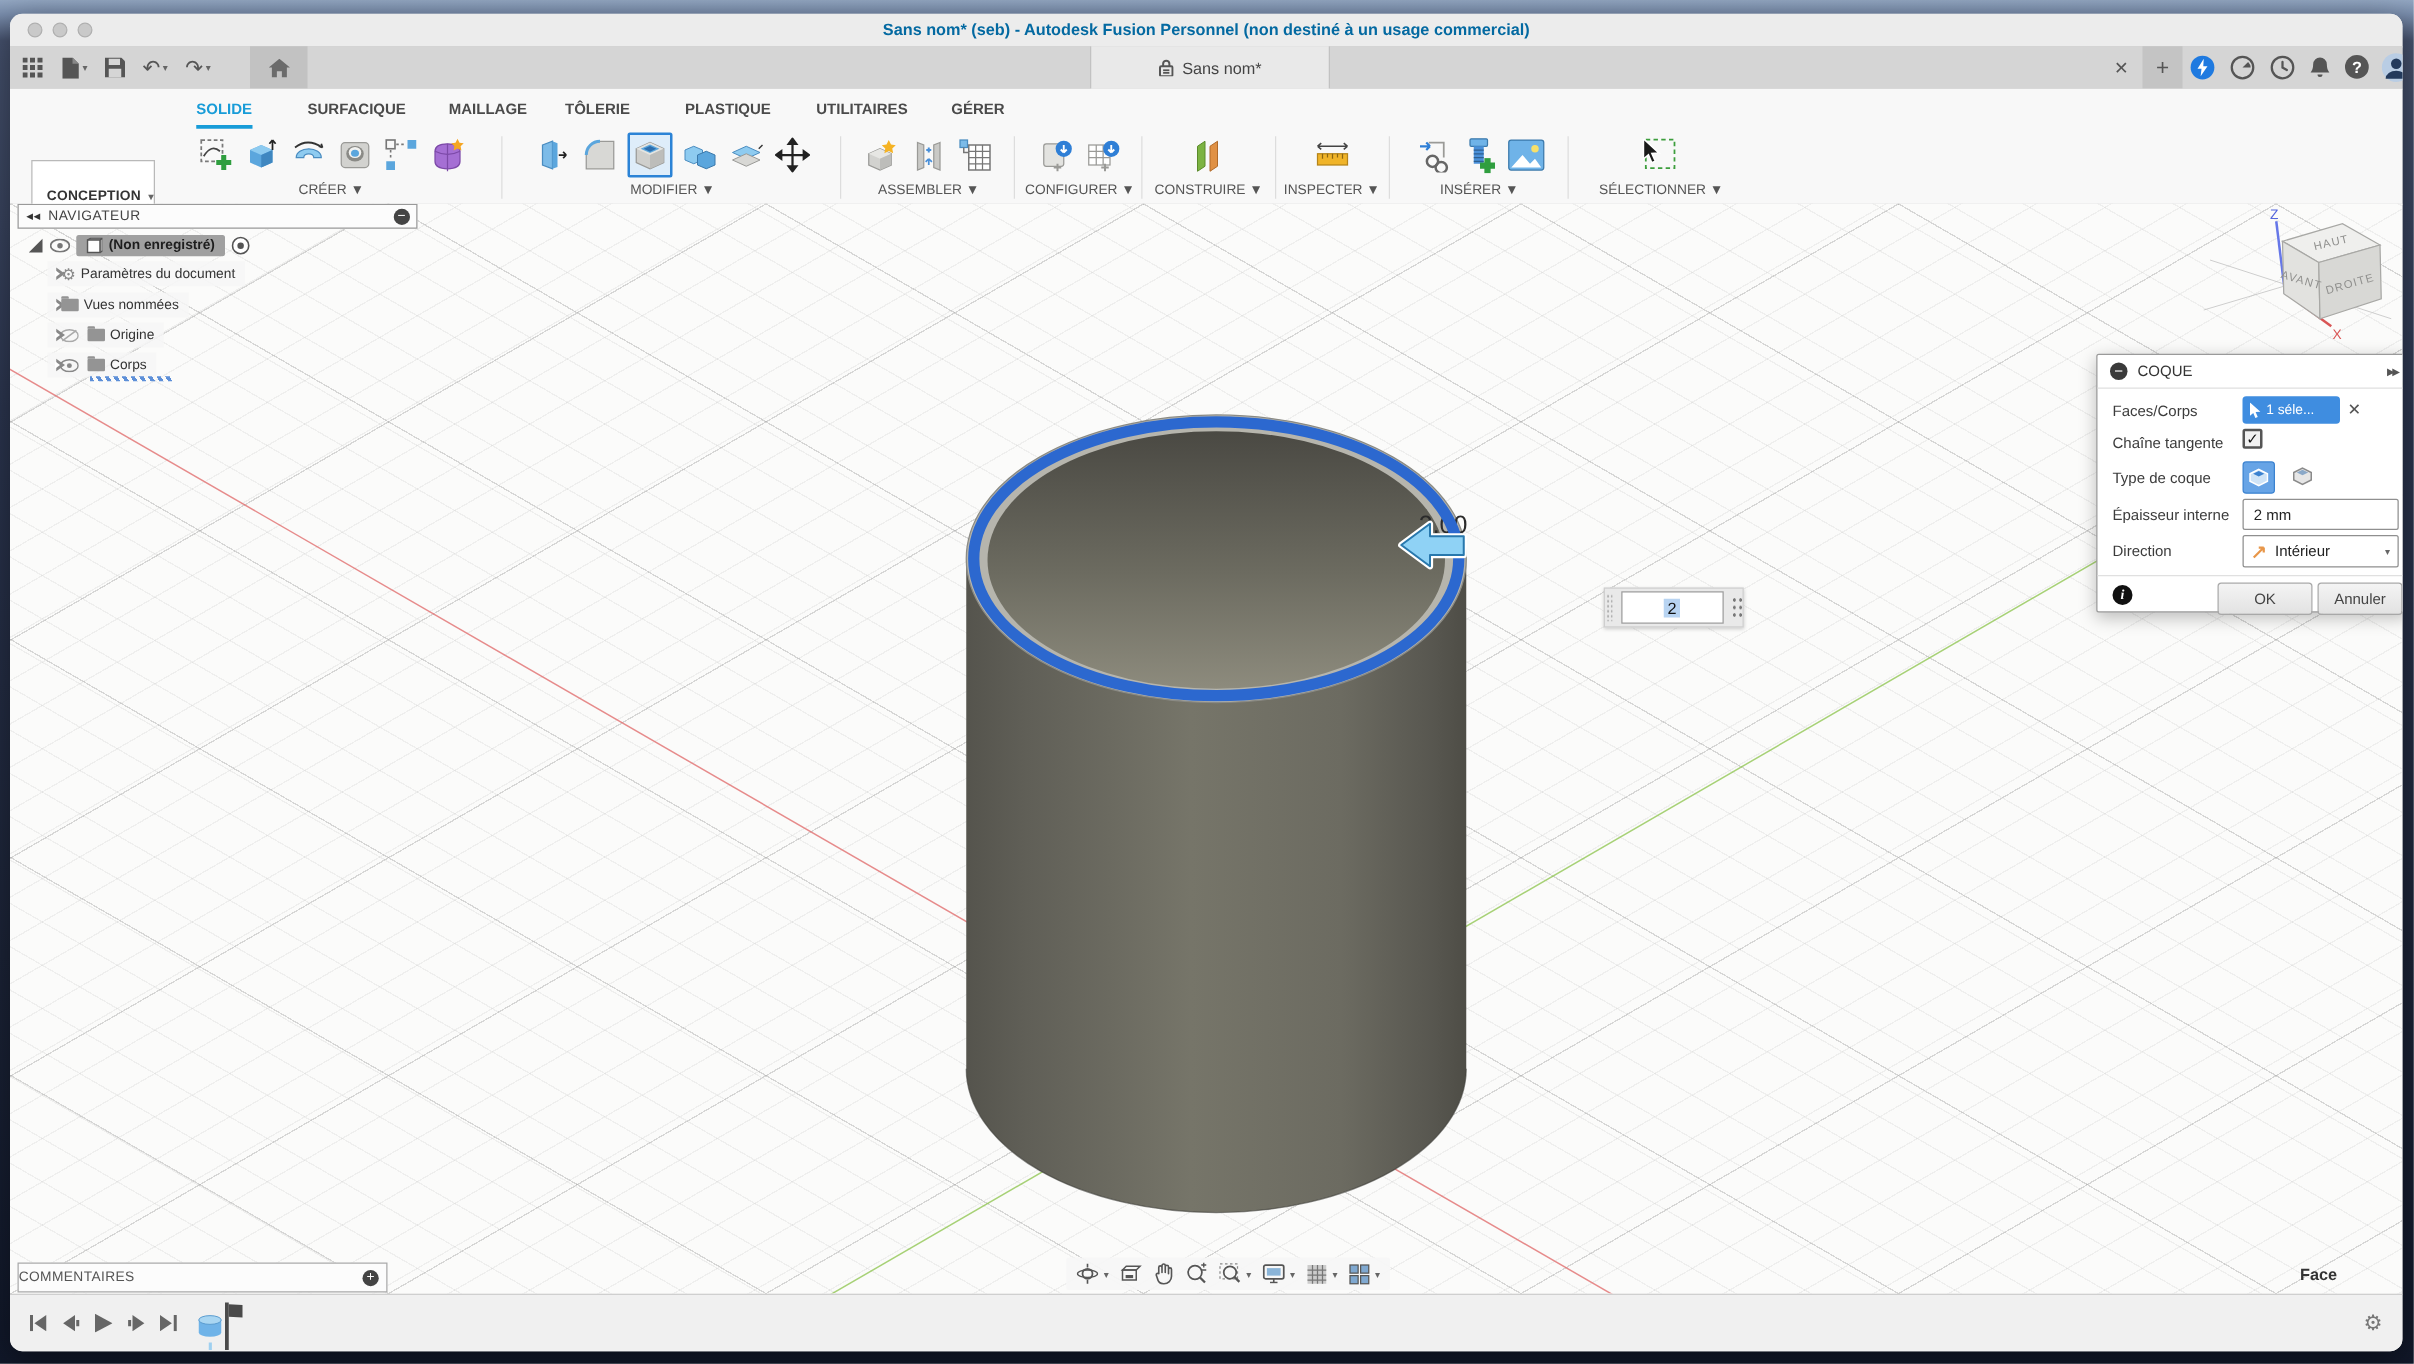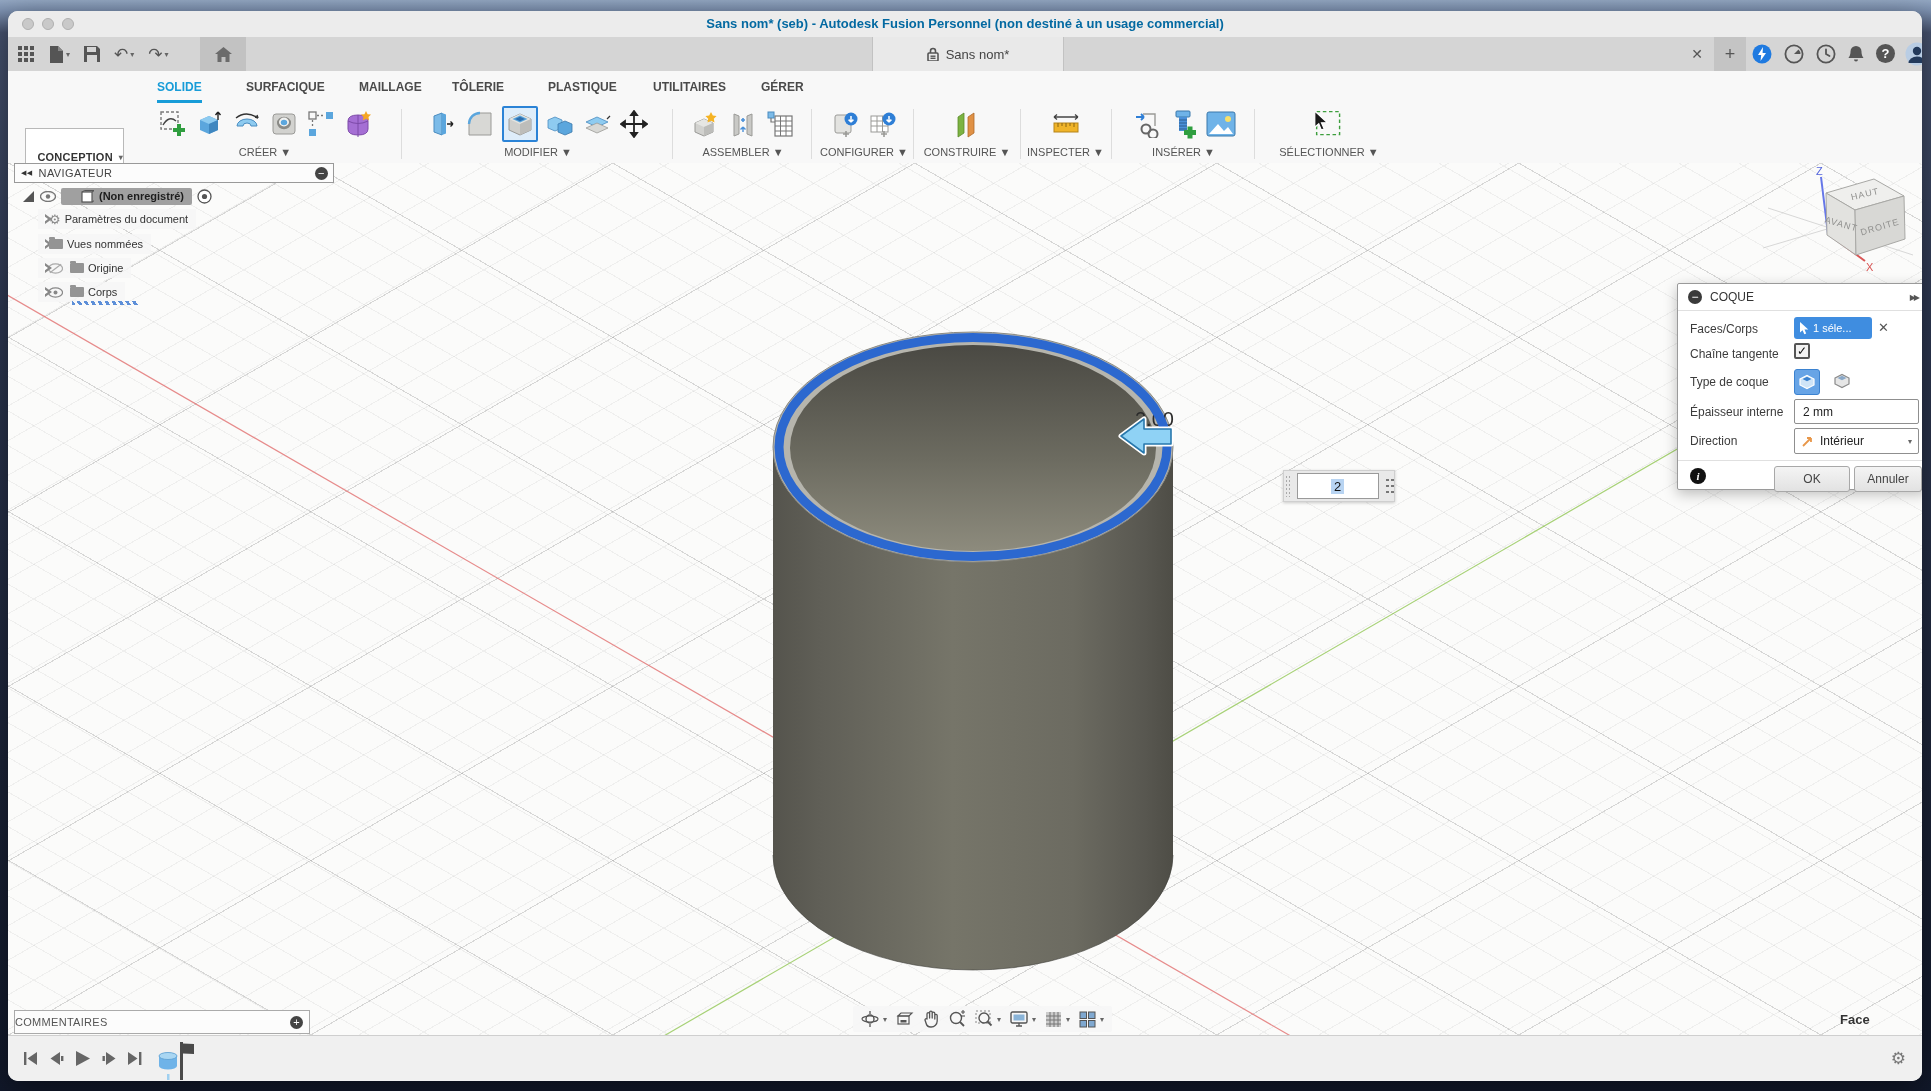--- a/index.html
+++ b/index.html
@@ -68,21 +68,21 @@
   .treerow{position:absolute;display:flex;align-items:center;height:20px;
     background:rgba(246,246,246,.85);font-size:11px;color:#333;padding-right:8px;}
   .tri{width:0;height:0;border-top:5px solid transparent;border-bottom:5px solid transparent;
     border-left:7px solid transparent;border-left-color:transparent;position:relative;}
   .tri:before{content:"";position:absolute;left:0;top:-5px;width:0;height:0;
     border-top:5px solid transparent;border-bottom:5px solid transparent;border-left:7px solid #888;}
   .tri:after{content:"";position:absolute;left:-1px;top:-3px;width:0;height:0;
     border-top:3px solid transparent;border-bottom:3px solid transparent;border-left:4.5px solid #fff;}
   .folder{width:14px;height:10px;background:#949494;border-radius:1px;position:relative;margin:0 4px;}
   .folder:before{content:"";position:absolute;left:0;top:-2px;width:6px;height:2px;background:#949494;border-radius:1px 1px 0 0;}
-  .rootsel{background:#a0a0a0;border-radius:2px;color:#1d1d1d;font-weight:bold;padding:2px 8px 2px 20px;
+  .rootsel{background:#a0a0a0;border-radius:2px;color:#1d1d1d;font-weight:bold;padding:2px 8px 2px 8px;
     display:flex;align-items:center;gap:5px;}
   .hatch{position:absolute;height:4px;background:repeating-linear-gradient(60deg,#5d8fd8 0 3px,transparent 3px 6px);}
   
   #dlg{position:absolute;left:1669px;top:120px;width:250px;height:207px;background:#fff;
     border:1px solid #9a9a9a;border-radius:2px;box-shadow:0 4px 14px rgba(0,0,0,.25);
     font-size:12px;color:#3c3c3c;box-sizing:border-box;}
   #dlghead{position:absolute;left:0;top:0;width:100%;height:26px;border-bottom:1px solid #e0e0e0;
     display:flex;align-items:center;}
   .dlbl{position:absolute;left:12px;}
   .dctl{position:absolute;left:116px;}

